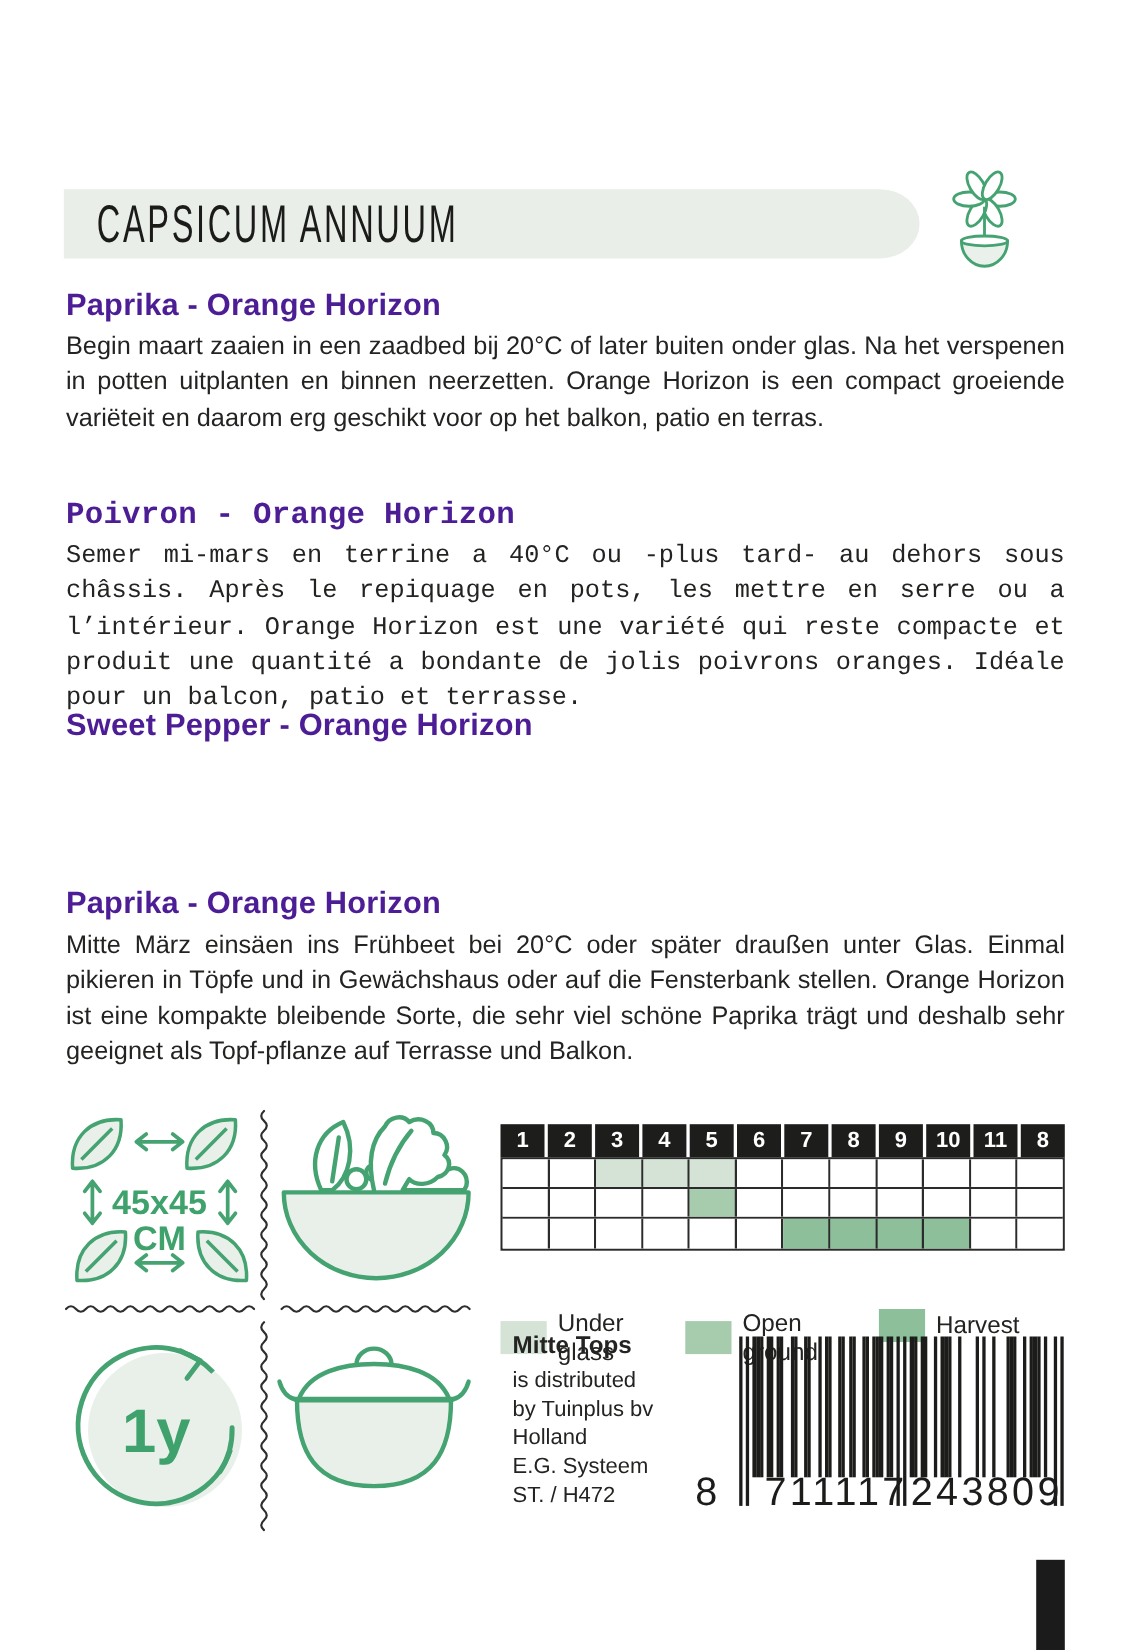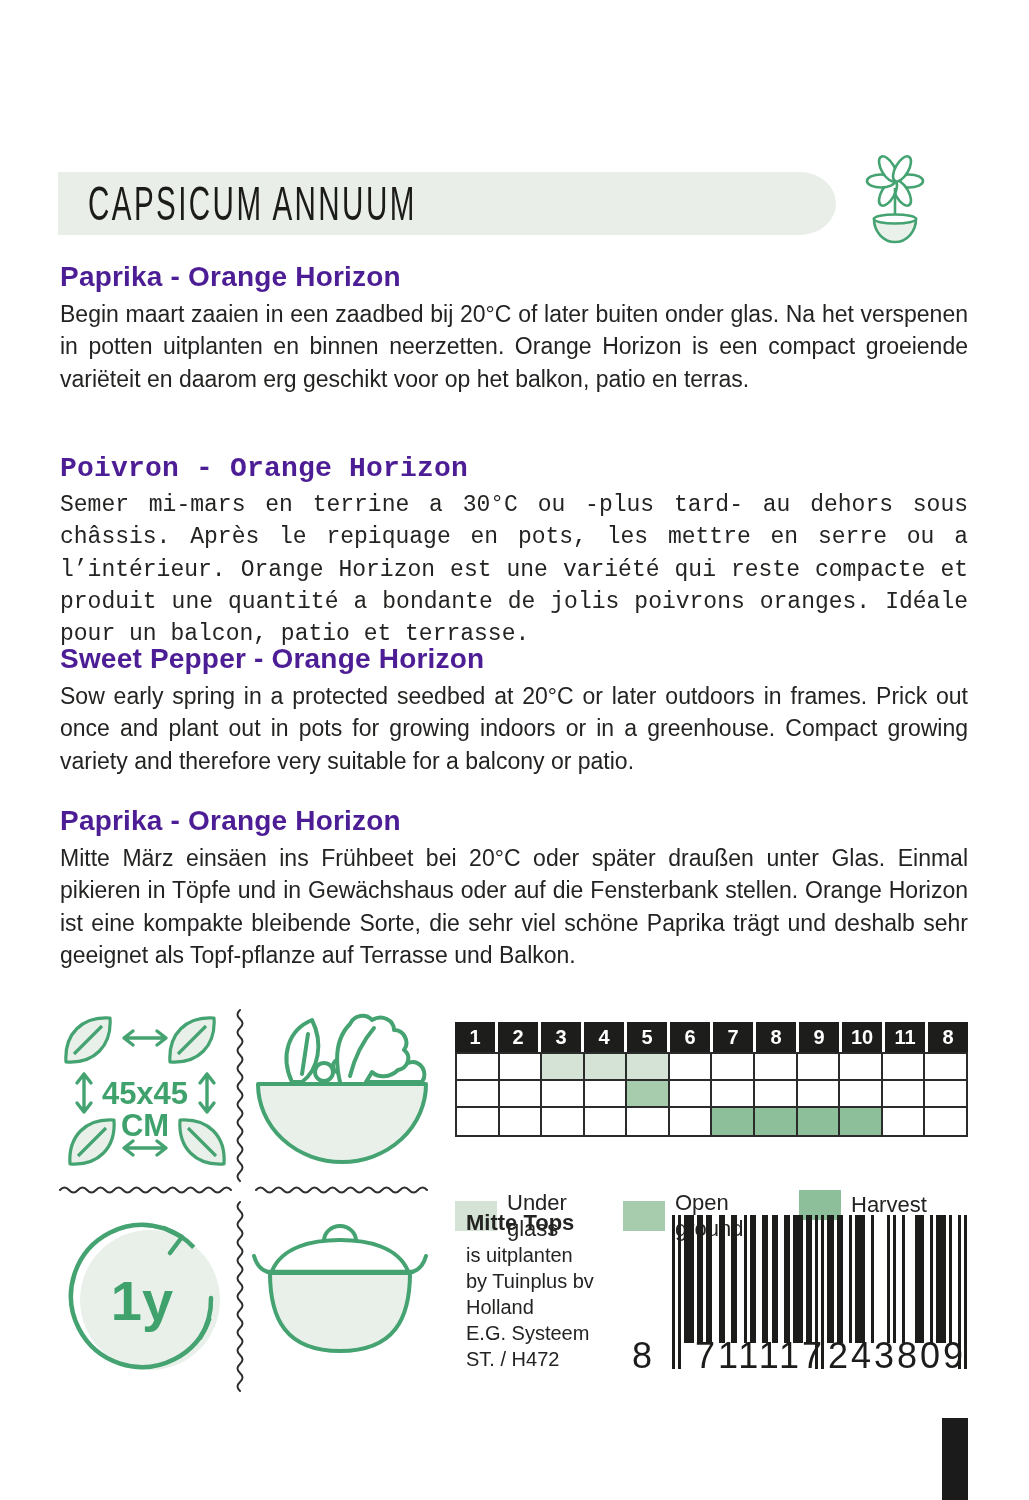--- a/index.html
+++ b/index.html
@@ -88,25 +88,24 @@
       <ellipse cx="42" cy="66" rx="21" ry="4.5" fill="#ffffff"></ellipse>
     </g>
   </svg>
 
   <section class="section sec-nl">
     <h2>Paprika - Orange Horizon</h2>
     <p>Begin maart zaaien in een zaadbed bij 20°C of later buiten onder glas. Na het verspenen in potten uitplanten en binnen neerzetten. Orange Horizon is een compact groeiende variëteit en daarom erg geschikt voor op het balkon, patio en terras.</p>
   </section>
   <section class="section sec-fr">
     <h2>Poivron - Orange Horizon</h2>
-    <p>Semer mi-mars en terrine a 30°C ou -plus tard- au dehors sous châssis. Après le repiquage en pots, les mettre en serre ou a l’intérieur. Orange Horizon est une variété qui reste compacte et produit une quantité a bondante de jolis poivrons oranges. Idéale pour un balcon, patio et terrasse.</p>
+    <p>Semer mi-mars en terrine a 40°C ou -plus tard- au dehors sous châssis. Après le repiquage en pots, les mettre en serre ou a l’intérieur. Orange Horizon est une variété qui reste compacte et produit une quantité a bondante de jolis poivrons oranges. Idéale pour un balcon, patio et terrasse.</p>
   </section>
   <section class="section sec-en">
     <h2>Sweet Pepper - Orange Horizon</h2>
-    <p>Sow early spring in a protected seedbed at 20°C or later outdoors in frames. Prick out once and plant out in pots for growing indoors or in a greenhouse. Compact growing variety and therefore very suitable for a balcony or patio.</p>
   </section>
   <section class="section sec-de">
     <h2>Paprika - Orange Horizon</h2>
     <p>Mitte März einsäen ins Frühbeet bei 20°C oder später draußen unter Glas. Einmal pikieren in Töpfe und in Gewächshaus oder auf die Fensterbank stellen. Orange Horizon ist eine kompakte bleibende Sorte, die sehr viel schöne Paprika trägt und deshalb sehr geeignet als Topf-pflanze auf Terrasse und Balkon.</p>
   </section>
 
   <svg class="iconbox" style="left:58px; top:1012px;" width="175" height="162" viewBox="0 0 175 162">
     <g stroke="#44a371" stroke-width="3.2" fill="#e9f0ea" stroke-linejoin="round">
       <g transform="translate(8,6)">
           <path d="M0,44 C-2,16 16,-2 44,0 C46,28 28,46 0,44 Z"></path>
@@ -251,21 +250,21 @@
       <span class="legend-label">Open ground</span>
     </div>
     <div class="legend-item">
       <span class="legend-swatch" style="background: rgb(141, 191, 155);"></span>
       <span class="legend-label">Harvest</span>
     </div>
   </div>
 
   <div class="distribution">
     <div class="brand">Mitte Tops</div>
-    <div class="dline">is uitplanten</div>
+    <div class="dline">is distributed</div>
     <div class="dline">by Tuinplus bv</div>
     <div class="dline">Holland</div>
     <div class="dline">E.G. Systeem</div>
     <div class="dline">ST. / H472</div>
   </div>
 
   <div class="barcode">
     <div class="bc-bars">
         <div class="bc-mod bar tall"></div>
         <div class="bc-mod"></div>

